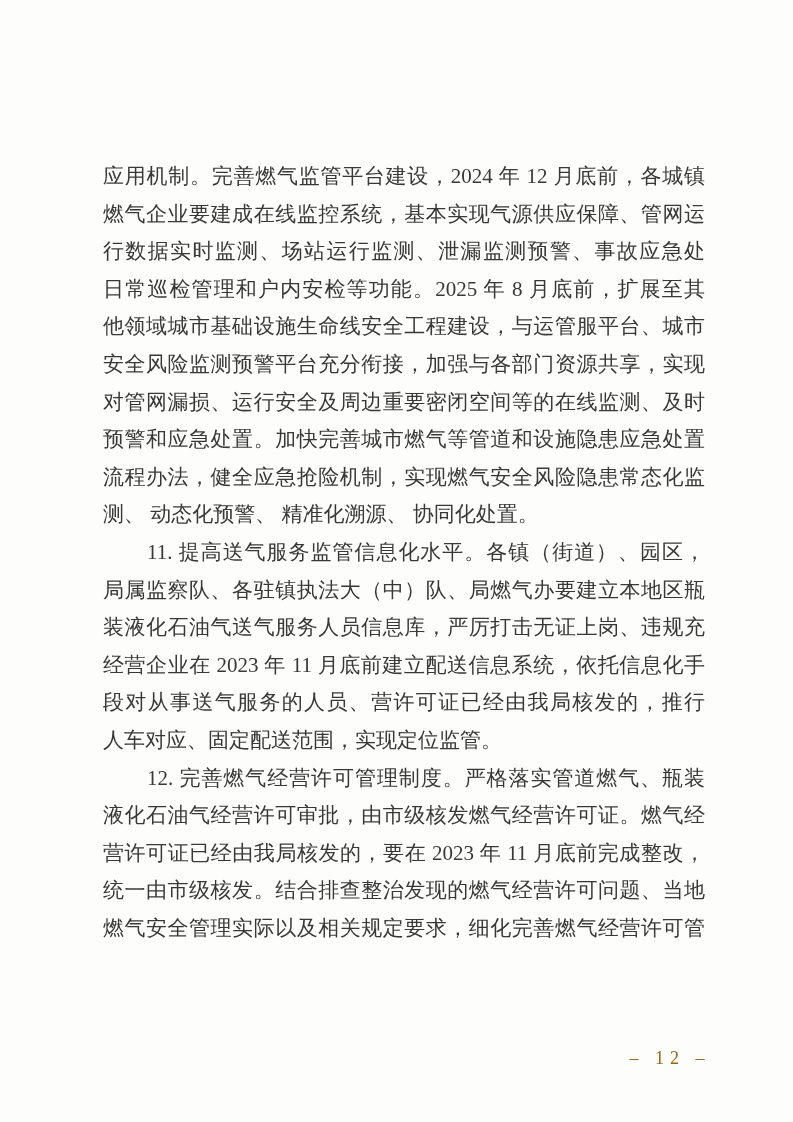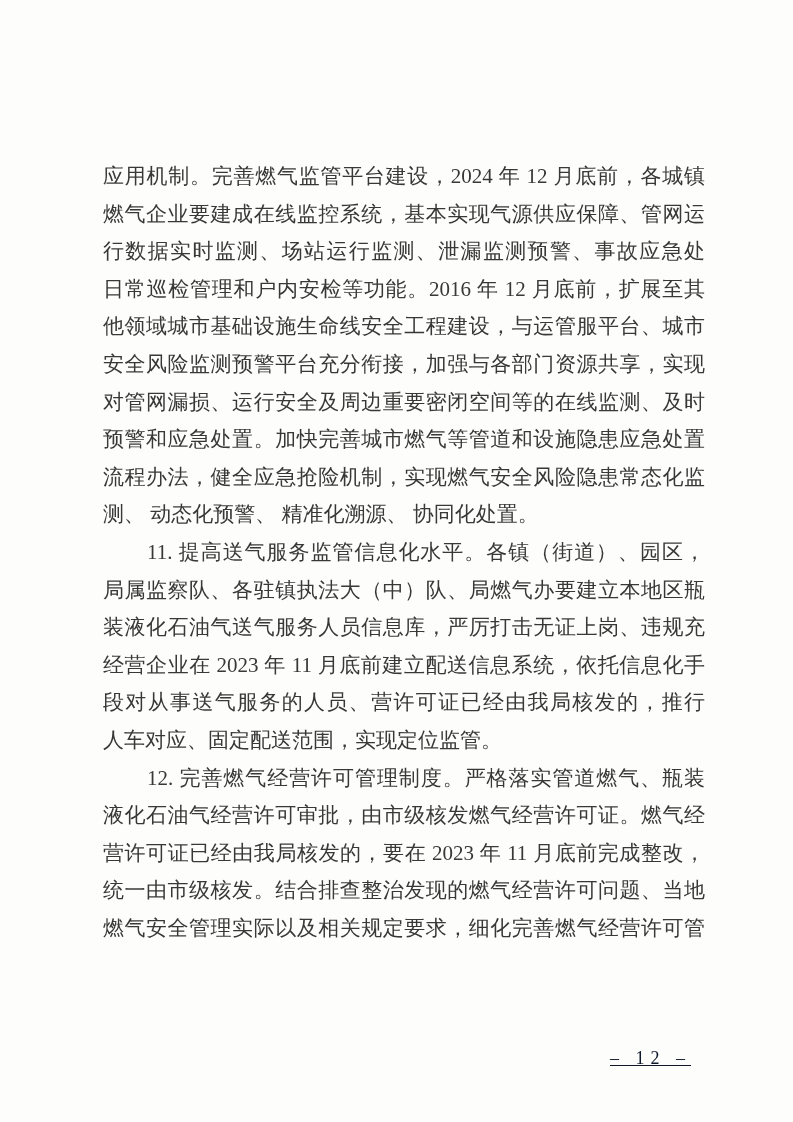--- a/index.html
+++ b/index.html
@@ -42,36 +42,36 @@
     text-align-last: left;
   }
   .line.indent {
     text-indent: 44px;
   }
   .page-number {
     position: absolute;
     left: 610px;
     top: 1040px;
     width: 120px;
+    text-align: center;
     font-size: 18px;
     letter-spacing: 6px;
-    color: #0f172a;
-    text-decoration: underline;
+    color: #a16207;
   }
 </style>
 </head>
 <body>
 
 <div class="page">
   <div class="text-block">
 
   <div class="line">应用机制。完善燃气监管平台建设，2024 年 12 月底前，各城镇</div>
       <div class="line">燃气企业要建成在线监控系统，基本实现气源供应保障、管网运</div>
       <div class="line">行数据实时监测、场站运行监测、泄漏监测预警、事故应急处置、</div>
-      <div class="line">日常巡检管理和户内安检等功能。2016 年 12 月底前，扩展至其</div>
+      <div class="line">日常巡检管理和户内安检等功能。2025 年 8 月底前，扩展至其</div>
       <div class="line">他领域城市基础设施生命线安全工程建设，与运管服平台、城市</div>
       <div class="line">安全风险监测预警平台充分衔接，加强与各部门资源共享，实现</div>
       <div class="line">对管网漏损、运行安全及周边重要密闭空间等的在线监测、及时</div>
       <div class="line">预警和应急处置。加快完善城市燃气等管道和设施隐患应急处置</div>
       <div class="line">流程办法，健全应急抢险机制，实现燃气安全风险隐患常态化监</div>
       <div class="line flush">测、 动态化预警、 精准化溯源、 协同化处置。</div>
       <div class="line indent">11. 提高送气服务监管信息化水平。各镇（街道）、园区，</div>
       <div class="line">局属监察队、各驻镇执法大（中）队、局燃气办要建立本地区瓶</div>
       <div class="line">装液化石油气送气服务人员信息库，严厉打击无证上岗、违规充</div>
       <div class="line">经营企业在 2023 年 11 月底前建立配送信息系统，依托信息化手</div>

